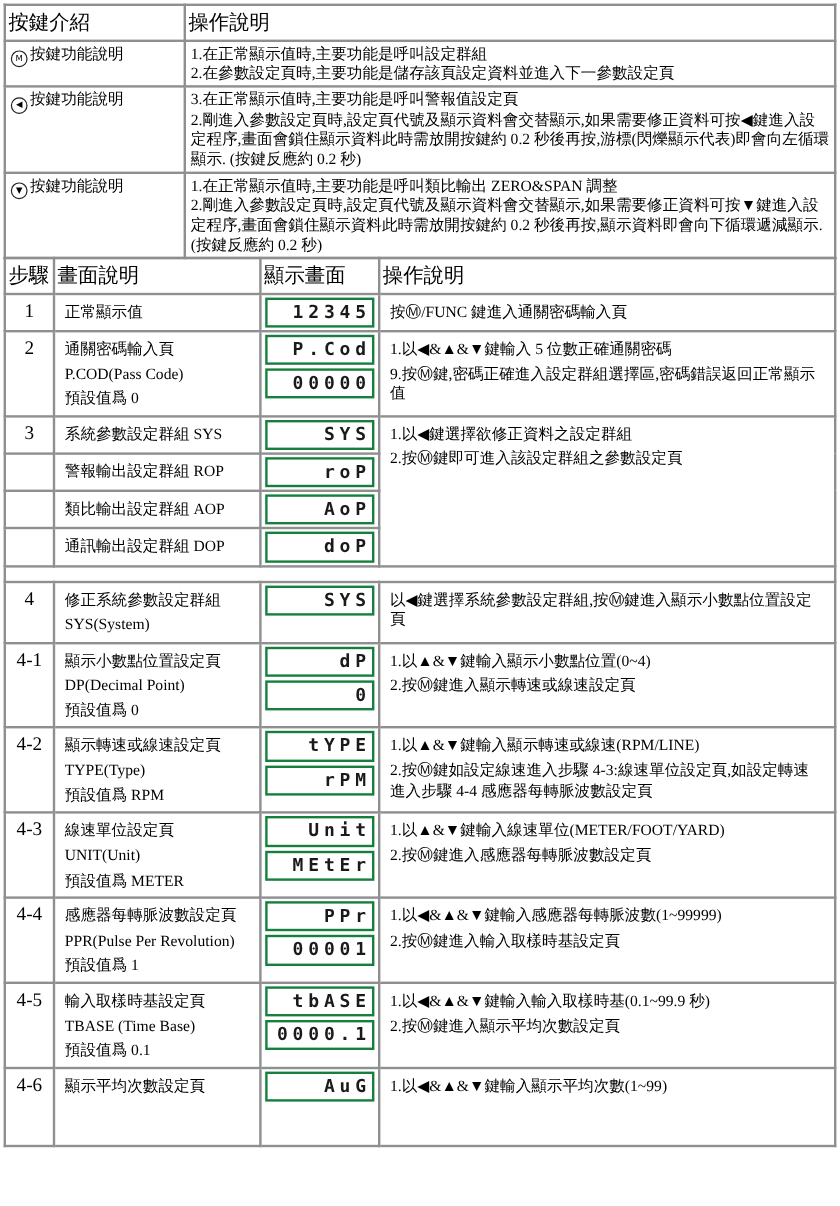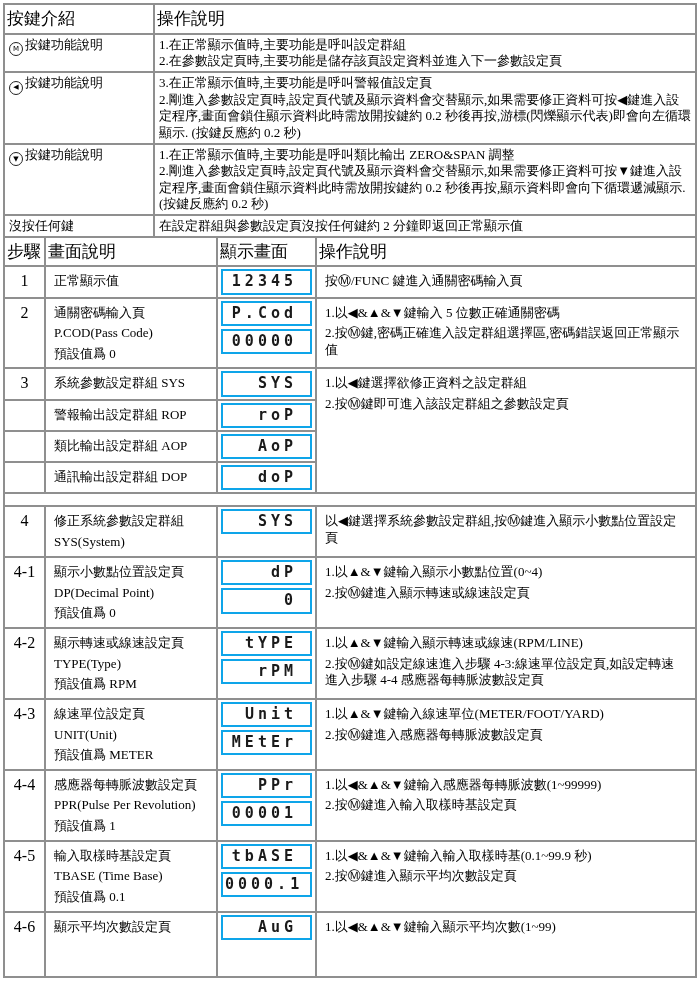--- a/index.html
+++ b/index.html
@@ -28,23 +28,23 @@
     font-family:"DejaVu Sans",sans-serif;
   }
   
   .t2{margin-top:-2px;}
   .t2 .c-step{width:41px;}
   .t2 .c-desc{width:172px;}
   .t2 .c-disp{width:99px;}
   .step-cell{text-align:center;font-size:16px;padding-top:4px;}
   .disp-cell{padding:2px 3px;}
   .seg{
-    border:2px solid #0ea5e9;
+    border:2px solid #15803d;
     margin:0 0 3px 0;
-    padding:1px 13px 1px 2px;
+    padding:1px 1px 1px 2px;
     min-height:18px;
     text-align:right;
     font-family:"DejaVu Sans Mono",monospace;
     font-weight:bold;font-size:15px;letter-spacing:4px;
     color:#1a1a1a;background:#fff;
     white-space:nowrap;overflow:hidden;
   }
   .seg:last-child{margin-bottom:0;}
   .spacer-cell{height:11px;padding:0;}
   .op-cell div, .desc-cell div{margin:4px;}
@@ -80,26 +80,20 @@
           <td class="kc2">
             <div>3.在正常顯示值時,主要功能是呼叫警報值設定頁</div>
             <div>2.剛進入參數設定頁時,設定頁代號及顯示資料會交替顯示,如果需要修正資料可按◀鍵進入設定程序,畫面會鎖住顯示資料此時需放開按鍵約 0.2 秒後再按,游標(閃爍顯示代表)即會向左循環顯示. (按鍵反應約 0.2 秒)</div>
           </td>
         </tr>
         <tr>
           <td class="kc1"><span class="circ">▼</span><span>按鍵功能說明</span></td>
           <td class="kc2">
             <div>1.在正常顯示值時,主要功能是呼叫類比輸出 ZERO&amp;SPAN 調整</div>
             <div>2.剛進入參數設定頁時,設定頁代號及顯示資料會交替顯示,如果需要修正資料可按▼鍵進入設定程序,畫面會鎖住顯示資料此時需放開按鍵約 0.2 秒後再按,顯示資料即會向下循環遞減顯示. (按鍵反應約 0.2 秒)</div>
-          </td>
-        </tr>
-        <tr>
-          <td class="kc1"><span>沒按任何鍵</span></td>
-          <td class="kc2">
-            <div>在設定群組與參數設定頁沒按任何鍵約 2 分鐘即返回正常顯示值</div>
           </td>
         </tr>
       </tbody>
   </table>
 
   <table class="t2">
     <colgroup>
         <col class="c-step">
         <col class="c-desc">
         <col class="c-disp">
@@ -132,21 +126,21 @@
             <div>通關密碼輸入頁</div>
             <div>P.COD(Pass Code)</div>
             <div>預設值爲 0</div>
           </td>
           <td class="disp-cell">
             <div class="seg">P.Cod</div>
             <div class="seg">00000</div>
           </td>
           <td class="op-cell">
             <div>1.以◀&amp;▲&amp;▼鍵輸入 5 位數正確通關密碼</div>
-            <div>2.按Ⓜ鍵,密碼正確進入設定群組選擇區,密碼錯誤返回正常顯示值</div>
+            <div>9.按Ⓜ鍵,密碼正確進入設定群組選擇區,密碼錯誤返回正常顯示值</div>
           </td>
         </tr>
         <tr>
           <td class="step-cell">3</td>
           <td class="desc-cell">
             <div>系統參數設定群組 SYS</div>
           </td>
           <td class="disp-cell">
             <div class="seg">SYS</div>
           </td>

